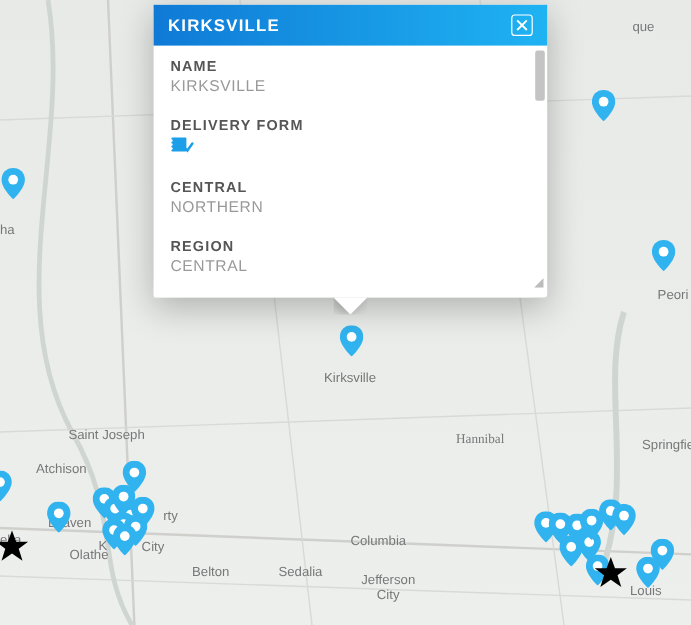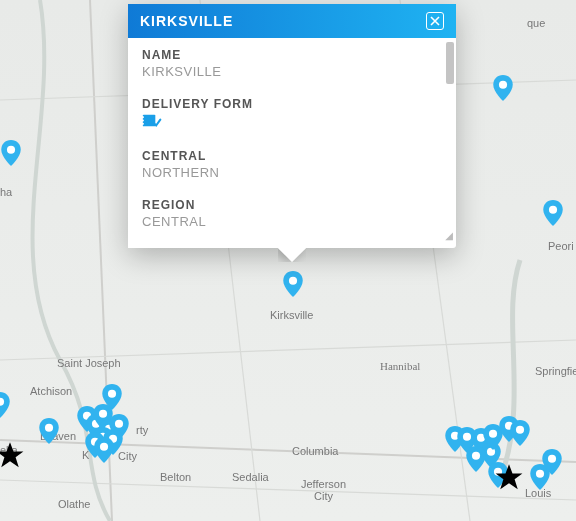--- a/index.html
+++ b/index.html
@@ -165,21 +165,21 @@
   <div id="labels-layer">
       <div class="city-label" style="left: 270px; top: 309px;">Kirksville</div>
       <div class="city-label" style="left: 527px; top: 17px; text-align: center;">que</div>
       <div class="city-label" style="left: 57px; top: 357px;">Saint Joseph</div>
       <div class="city-label" style="left: 30px; top: 385px; text-align: center;">Atchison</div>
       <div class="city-label" style="left: 40px; top: 430px;">Leaven</div>
       <div class="city-label" style="left: 136px; top: 424px;">rty</div>
       <div class="city-label" style="left: 0px; top: 186px;">ha</div>
       <div class="city-label" style="left: 0px; top: 444px;">eka</div>
       <div class="city-label" style="left: 118px; top: 450px;">City</div>
-      <div class="city-label" style="left: 58px; top: 498px; text-align: center;">Olathe</div>
+      <div class="city-label" style="left: 58px; top: 457px; text-align: center;">Olathe</div>
       <div class="city-label" style="left: 82px; top: 449px;">K</div>
       <div class="city-label" style="left: 112px; top: 471px; padding-left: 48px;">Belton</div>
       <div class="city-label" style="left: 380px; top: 360px; font-family: Liberation Serif, serif;">Hannibal</div>
       <div class="city-label" style="left: 292px; top: 445px;">Columbia</div>
       <div class="city-label" style="left: 232px; top: 471px;">Sedalia</div>
       <div class="city-label" style="left: 301px; top: 478px; text-align: right;">Jefferson</div>
       <div class="city-label" style="left: 314px; top: 490px;">City</div>
       <div class="city-label" style="left: 525px; top: 487px; text-align: right;">Louis</div>
       <div class="city-label" style="left: 535px; top: 365px;">Springfie</div>
       <div class="city-label" style="left: 548px; top: 240px;">Peori</div>

